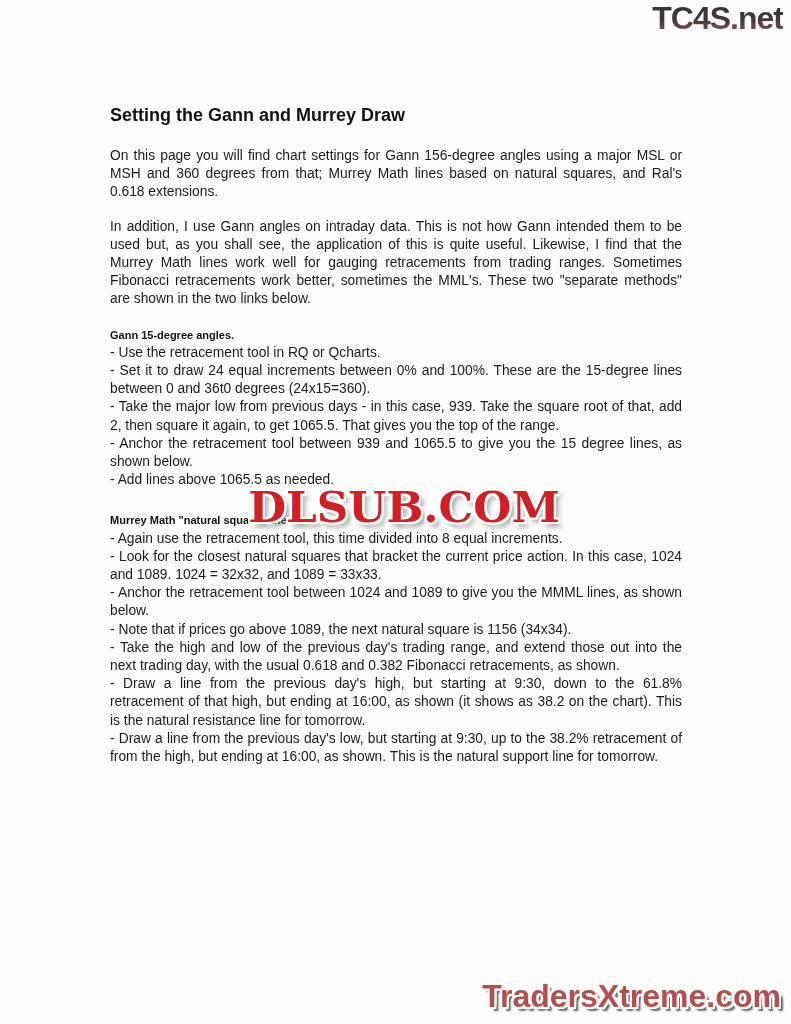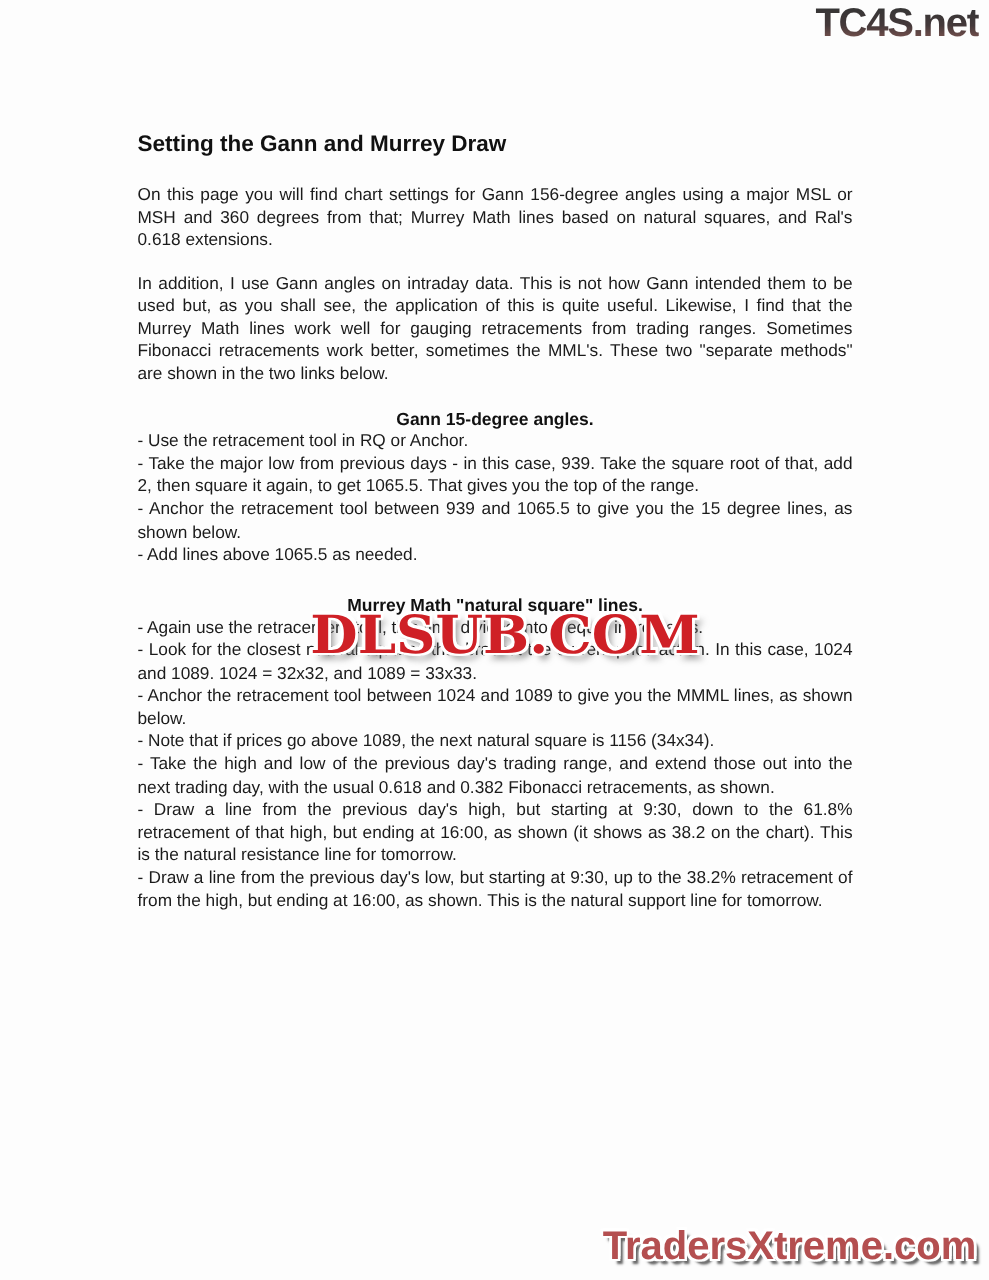--- a/index.html
+++ b/index.html
@@ -40,25 +40,25 @@
   .content h1 {
     font-size: 18px;
     line-height: 22px;
     margin: 0 0 21px 0;
     color: #111;
     text-align: left;
   }
   .para { margin: 0 0 16px 0; }
   section { margin: 0; }
   section h2 {
-    font-size: 14px;
+    font-size: 11px;
     line-height: 18.2px;
     margin: 17px 0 0 0;
     color: #111;
-    text-align: center;
+    text-align: left;
   }
   section.sec-murrey h2 { margin-top: 22px; }
   .item { margin: 0; }
 
   
   .watermark {
     position: absolute;
     left: 252px; top: 483px;
     width: 304px; height: 50px;
     font-family: "DejaVu Serif", serif;
@@ -105,21 +105,22 @@
 <div class="header-logo">TC4S.net</div>
 
 <main class="content">
   <h1>Setting the Gann and Murrey Draw</h1>
 
   <p class="para">On this page you will find chart settings for Gann 156-degree angles using a major MSL or MSH and 360 degrees from that; Murrey Math lines based on natural squares, and Ral's 0.618 extensions.</p>
   <p class="para">In addition, I use Gann angles on intraday data.  This is not how Gann intended them to be used but, as you shall see, the application of this is quite useful.  Likewise, I find that the Murrey Math lines work well for gauging retracements from trading ranges.  Sometimes Fibonacci retracements work better, sometimes the MML's.  These two "separate methods" are shown in the two links below.</p>
 
   <section class="sec-gann">
     <h2>Gann 15-degree angles.</h2>
-    <p class="item">- Use the retracement tool in RQ or Anchor.</p>
+    <p class="item">- Use the retracement tool in RQ or Qcharts.</p>
+    <p class="item">- Set it to draw 24 equal increments between 0% and 100%.  These are the 15-degree lines between 0 and 36t0 degrees  (24x15=360).</p>
     <p class="item">- Take the major low from previous days - in this case, 939. Take the square root of that, add 2, then square it again, to get 1065.5.  That gives you the top of the range.</p>
     <p class="item">- Anchor the retracement tool between 939 and 1065.5 to give you the 15 degree lines, as shown below.</p>
     <p class="item">- Add lines above 1065.5 as needed.</p>
   </section>
 
   <section class="sec-murrey">
     <h2>Murrey Math "natural square" lines.</h2>
     <p class="item">- Again use the retracement tool, this time divided into 8 equal increments.</p>
     <p class="item">- Look for the closest natural squares that bracket the current price action.  In this case, 1024 and 1089.  1024 = 32x32, and 1089 = 33x33.</p>
     <p class="item">- Anchor the retracement tool between 1024 and 1089 to give you the MMML lines, as shown below.</p>

